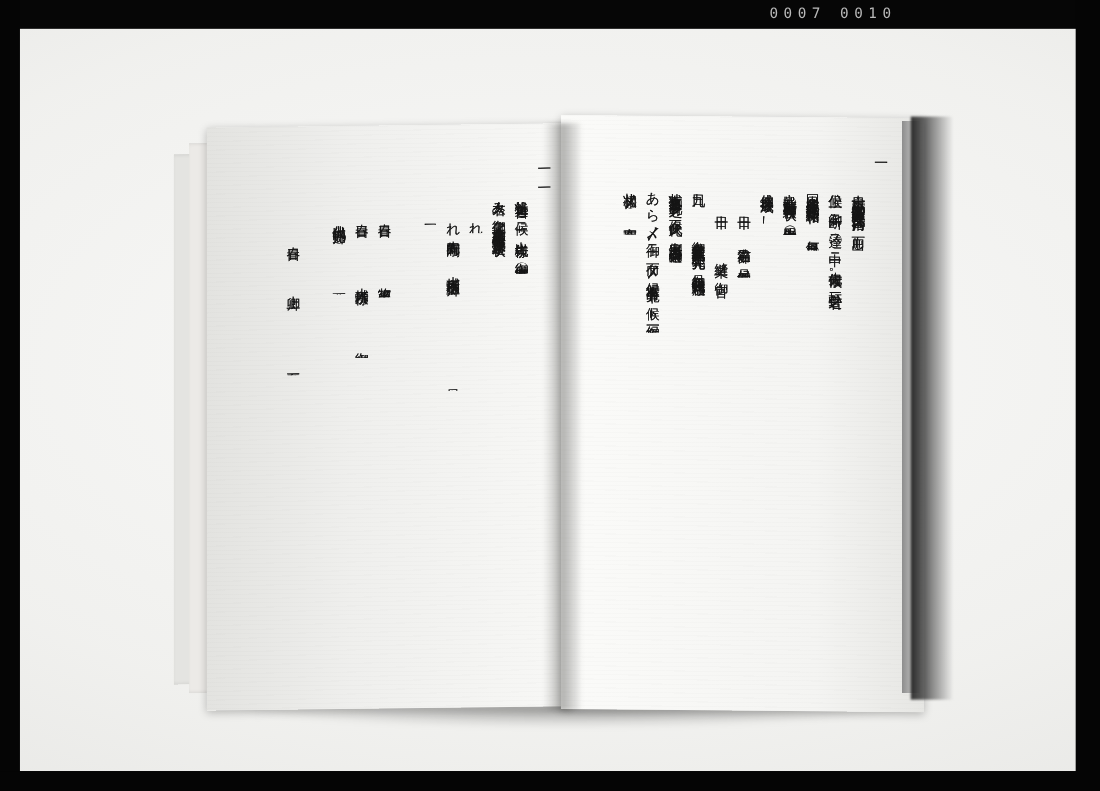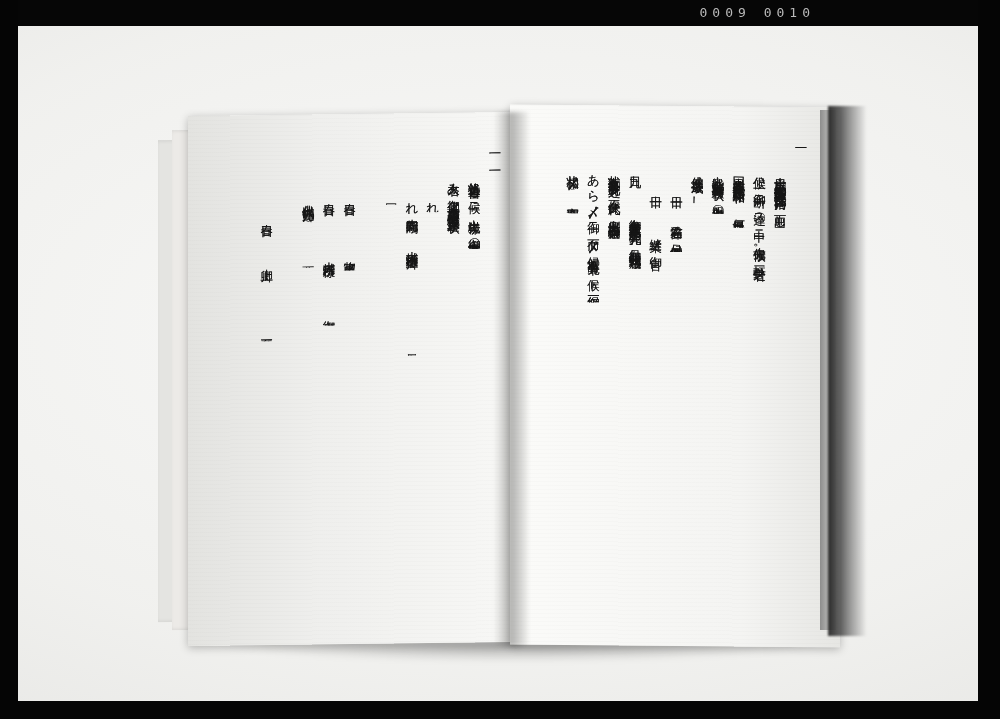--- a/index.html
+++ b/index.html
@@ -273,14 +273,14 @@
       <div class="block-edge-2"></div>
       <div class="block-edge"></div>
     </div>
   </div>
 
   <div class="film-top"></div>
   <div class="film-left"></div>
   <div class="film-bottom"></div>
   <div class="film-right"></div>
 
-  <div class="frame-counter">0009  0010</div>
+  <div class="frame-counter">0007  0010</div>
 </div>
 
 </body></html>

